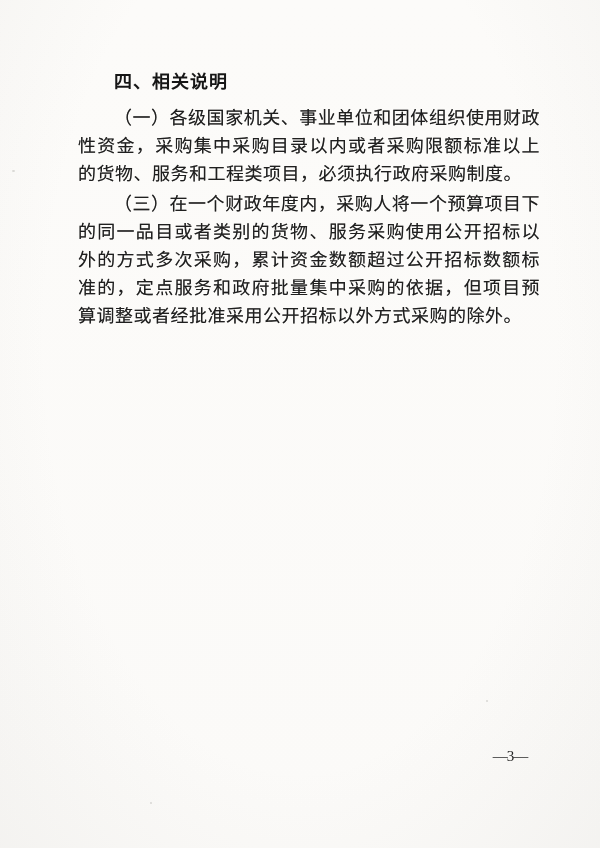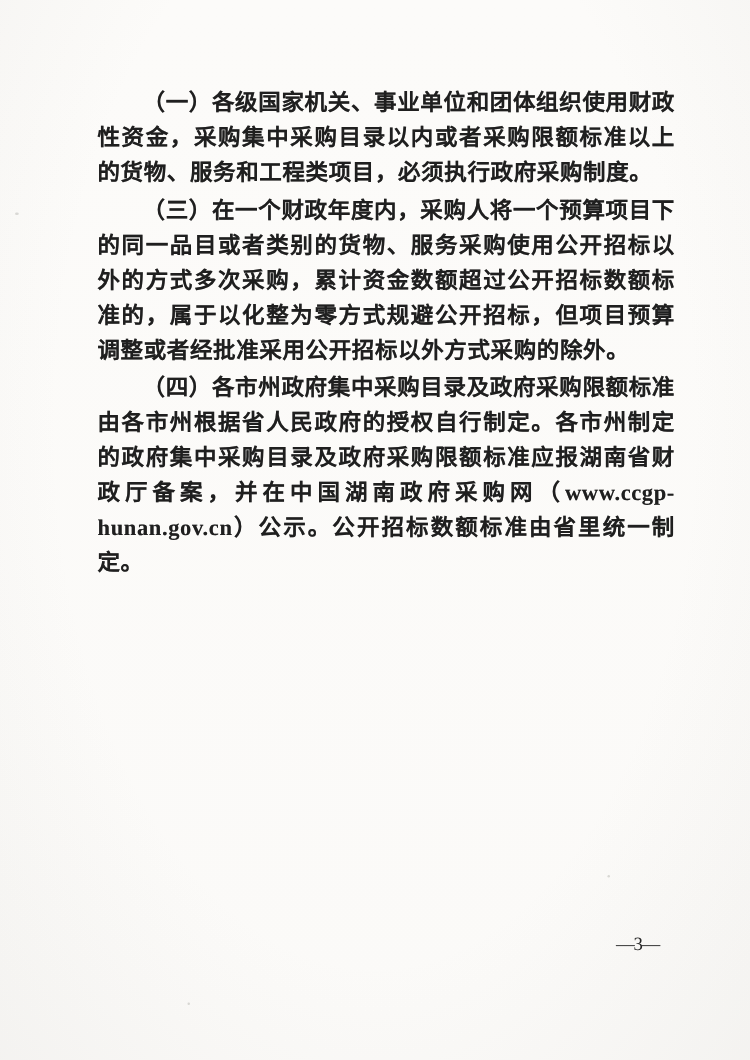--- a/index.html
+++ b/index.html
@@ -37,21 +37,20 @@
   .para {
     font-size: 18px;
     line-height: 28px;
     margin: 0 0 2px 0;
     text-indent: 2em;
     text-align: justify;
     text-justify: inter-character;
     letter-spacing: 0.5px;
     color: #1f1f1f;
     text-shadow: 0 0 0.4px rgba(40,40,40,0.55);
-    font-weight: bold;
   }
   .page-number {
     position: absolute;
     left: 470px;
     top: 748px;
     width: 80px;
     text-align: center;
     font-size: 15px;
     letter-spacing: -1px;
     color: #262626;
@@ -68,24 +67,24 @@
 </style>
 </head>
 <body>
 
 <div class="page">
   <div class="speck s1"></div>
   <div class="speck s2"></div>
   <div class="speck s3"></div>
 
   <div class="content">
+    <h1 class="heading">四、相关说明</h1>
 
     <p class="para">（一）各级国家机关、事业单位和团体组织使用财政性资金，采购集中采购目录以内或者采购限额标准以上的货物、服务和工程类项目，必须执行政府采购制度。</p>
 
 
-    <p class="para">（三）在一个财政年度内，采购人将一个预算项目下的同一品目或者类别的货物、服务采购使用公开招标以外的方式多次采购，累计资金数额超过公开招标数额标准的，属于以化整为零方式规避公开招标，但项目预算调整或者经批准采用公开招标以外方式采购的除外。</p>
+    <p class="para">（三）在一个财政年度内，采购人将一个预算项目下的同一品目或者类别的货物、服务采购使用公开招标以外的方式多次采购，累计资金数额超过公开招标数额标准的，定点服务和政府批量集中采购的依据，但项目预算调整或者经批准采用公开招标以外方式采购的除外。</p>
 
-    <p class="para">（四）各市州政府集中采购目录及政府采购限额标准由各市州根据省人民政府的授权自行制定。各市州制定的政府集中采购目录及政府采购限额标准应报湖南省财政厅备案，并在中国湖南政府采购网（www.ccgp-hunan.gov.cn）公示。公开招标数额标准由省里统一制定。</p>
 
   </div>
 
   <div class="page-number">—3—</div>
 </div>
 
 </body></html>

